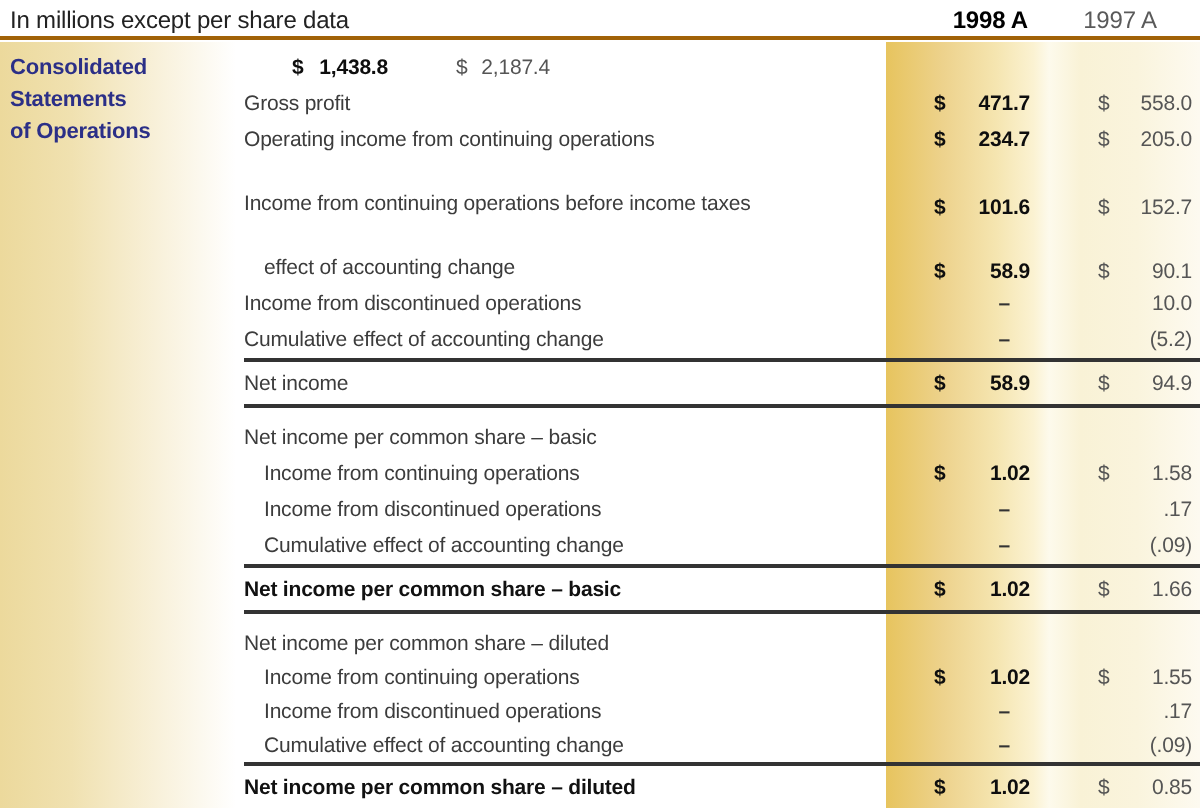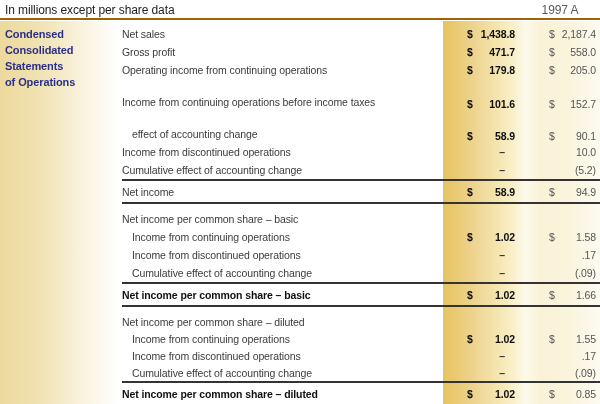--- a/index.html
+++ b/index.html
@@ -55,35 +55,34 @@
 </head>
 <body>
 
 <div class="page">
 
   <div class="sidebar-band"></div>
   <div class="value-band"></div>
 
   <div class="header">
     <span class="units-note">In millions except per share data</span>
+    <span class="y1998">1998 A</span>
     <span class="y1997">1997 A</span>
   </div>
 
   <div class="sidebar-title">
-    <span>Condensed</span>
     <span>Consolidated</span>
     <span>Statements</span>
     <span>of Operations</span>
   </div>
 
   <div class="table">
     <div class="pad-top"></div>
 
     <div class="row">
-      <span class="lbl">Net sales</span>
       <span class="c98">
           <span>$</span>
           <span>1,438.8</span>
         </span>
       <span class="c97">
           <span>$</span>
           <span>2,187.4</span>
         </span>
     </div>
 
@@ -96,21 +95,21 @@
       <span class="c97">
           <span>$</span>
           <span>558.0</span>
         </span>
     </div>
 
     <div class="row">
       <span class="lbl">Operating income from continuing operations</span>
       <span class="c98">
           <span>$</span>
-          <span>179.8</span>
+          <span>234.7</span>
         </span>
       <span class="c97">
           <span>$</span>
           <span>205.0</span>
         </span>
     </div>
 
     <div class="row two">
       <span class="lbl lbl2">
         <span class="l1">Income from continuing operations before income taxes</span>

